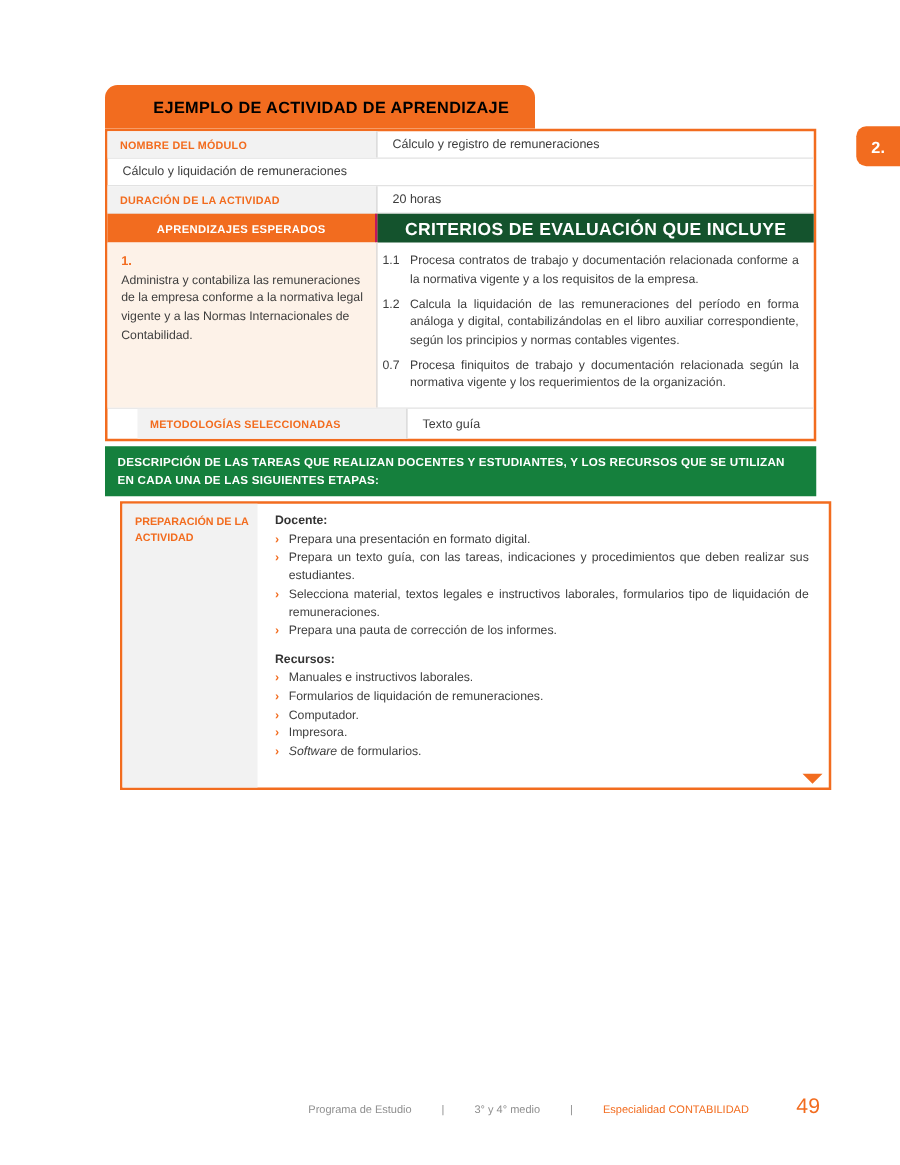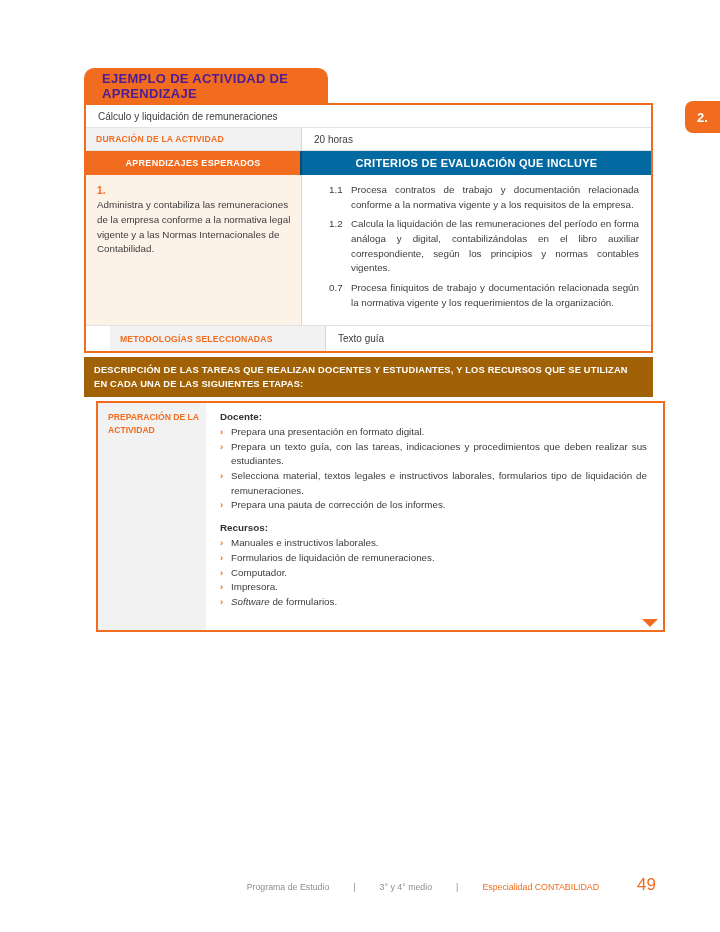--- a/index.html
+++ b/index.html
@@ -9,70 +9,70 @@
   
   .side-tab {
     position: absolute; right: 0; top: 101px; width: 35px; height: 32px;
     background: #f26c1f; border-radius: 8px 0 0 8px;
     display: flex; align-items: center; justify-content: center;
     color: #fff; font-weight: bold; font-size: 13px;
   }
 
   
   .title-tab {
-    position: absolute; left: 84px; top: 68px; width: 244px; height: 35px;
+    position: absolute; left: 84px; top: 68px; width: 344px; height: 35px;
     background: #f26c1f; border-radius: 10px 10px 0 0;
     display: flex; align-items: center; padding-left: 18px;
-    color: #4c1d95; font-weight: bold; font-size: 13px; letter-spacing: 0.3px; justify-content: center;
+    color: #000000; font-weight: bold; font-size: 13px; letter-spacing: 0.3px; justify-content: center;
   }
 
   
   .box-a {
     position: absolute; left: 84px; top: 103px; width: 569px; height: 250px;
     border: 2px solid #f26c1f; background: #fff;
     display: flex; flex-direction: column;
   }
   .info-row { display: flex; height: 23px; border-bottom: 1px solid #e2e2e2; }
   .info-label {
     width: 216px; background: #f2f2f2; border-right: 1px solid #d6d6d6;
     display: flex; align-items: center; padding-left: 10px;
     color: #f26c1f; font-weight: bold; font-size: 8.6px; letter-spacing: 0.2px;
   }
   .info-value {
     flex: 1; display: flex; align-items: center; padding-left: 12px;
     font-size: 10px; color: #3d3d3d;
   }
   .head-row { display: flex; height: 24px; }
   .head-left {
-    width: 216px; background: #f26c1f; border-right: 2px solid #0c4a6e;
+    width: 216px; background: #f26c1f; border-right: 2px solid #be185d;
     display: flex; align-items: center; justify-content: center;
     color: #fff; font-weight: bold; font-size: 9px; letter-spacing: 0.3px;
   }
   .head-right {
-    flex: 1; background: #0369a1;
+    flex: 1; background: #14532d;
     display: flex; align-items: center; justify-content: center;
-    color: #fff; font-weight: bold; font-size: 11px; letter-spacing: 0.3px;
+    color: #fff; font-weight: bold; font-size: 14px; letter-spacing: 0.3px;
   }
   .content-row { display: flex; flex: 1; border-bottom: 1px solid #e2e2e2; }
   .objective-cell {
     width: 216px; background: #fdf2e8; border-right: 1px solid #d6d6d6;
     padding: 8px 10px 8px 11px; font-size: 9.8px; line-height: 1.5;
   }
   .objective-num { color: #f26c1f; font-weight: bold; font-size: 10.2px; display: block; }
-  .criteria-cell { flex: 1; padding: 8px 10px 6px 27px; }
+  .criteria-cell { flex: 1; padding: 8px 10px 6px 4px; }
   .criterion { display: flex; margin-bottom: 5px; font-size: 9.8px; line-height: 1.5; }
   .crit-num { width: 22px; flex: 0 0 22px; }
   .crit-text { flex: 1; text-align: justify; padding-right: 2px; }
   .metod-row { display: flex; height: 25px; padding-left: 24px; }
   .metod-row .info-label, .metod-row .info-value { height: 100%; }
 
   
   .banner {
     position: absolute; left: 84px; top: 357px; width: 569px; height: 40px;
-    background: #a16207; color: #fff; font-weight: bold; font-size: 9.3px;
+    background: #15803d; color: #fff; font-weight: bold; font-size: 9.3px;
     letter-spacing: 0.2px; line-height: 1.55; padding: 6px 14px 6px 10px;
   }
 
   
   .box-b {
     position: absolute; left: 96px; top: 401px; width: 569px; height: 231px;
     border: 2px solid #f26c1f; background: #fff; display: flex;
   }
   .prep-label {
     width: 108px; background: #f2f2f2; padding: 8px 6px 0 10px;
@@ -107,20 +107,24 @@
 
 <div class="side-tab">
   <span>2.</span>
 </div>
 
 <div class="title-tab">
   <span>EJEMPLO DE ACTIVIDAD DE APRENDIZAJE</span>
 </div>
 
 <div class="box-a">
+  <div class="info-row">
+    <div class="info-label">NOMBRE DEL MÓDULO</div>
+    <div class="info-value">Cálculo y registro de remuneraciones</div>
+  </div>
   <div class="info-row">
     <div class="info-value">Cálculo y liquidación de remuneraciones</div>
   </div>
   <div class="info-row">
     <div class="info-label">DURACIÓN DE LA ACTIVIDAD</div>
     <div class="info-value">20 horas</div>
   </div>
   <div class="head-row">
     <div class="head-left">APRENDIZAJES ESPERADOS</div>
     <div class="head-right">CRITERIOS DE EVALUACIÓN QUE INCLUYE</div>

